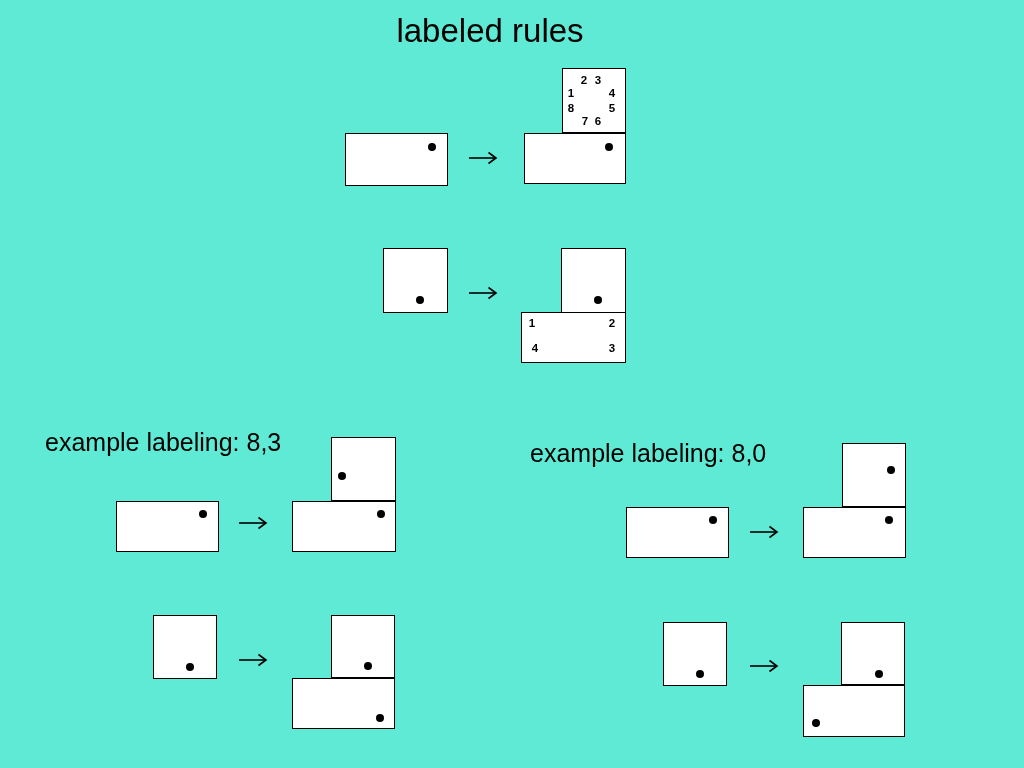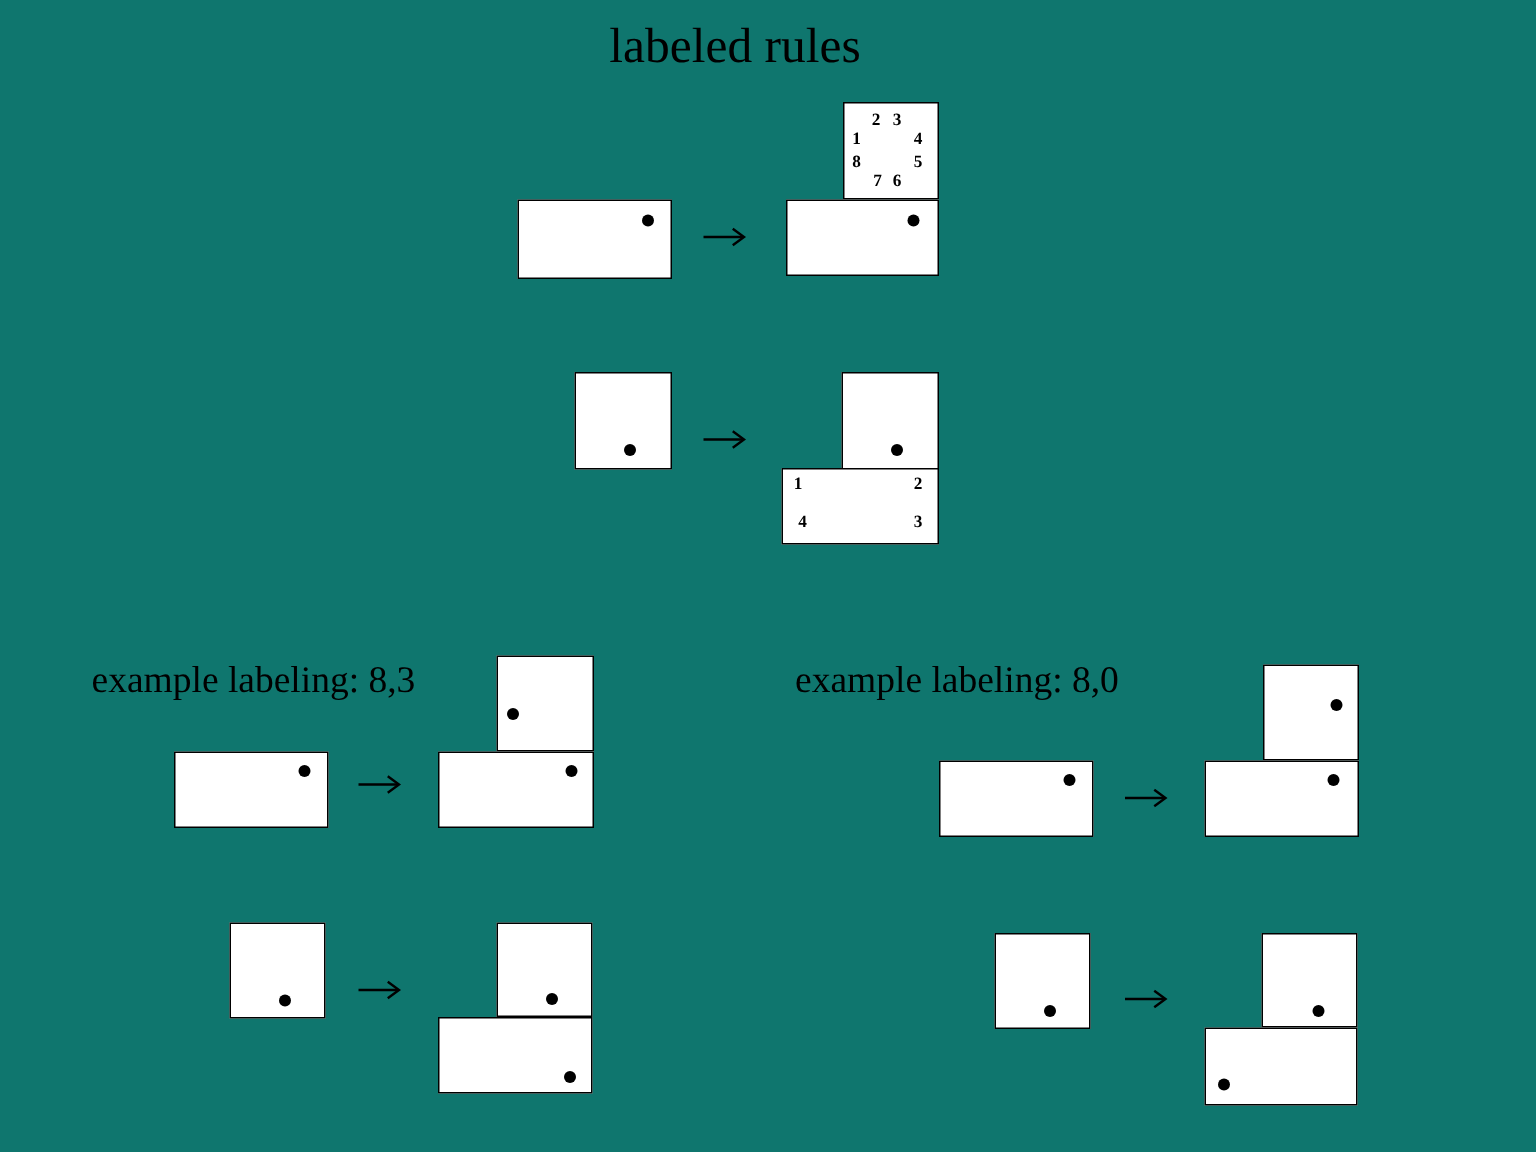--- a/index.html
+++ b/index.html
@@ -4,23 +4,23 @@
 <style>
   html, body {
     margin: 0;
     padding: 0;
     background: #ffffff;
   }
   #canvas {
     position: relative;
     width: 1024px;
     height: 768px;
-    background: #0f766e;
+    background: #5eead4;
     overflow: hidden;
-    font-family: Liberation Serif, serif;
+    font-family: Liberation Sans, sans-serif;
     color: #000000;
   }
   .title {
     position: absolute;
     left: 0;
     top: 13px;
     width: 980px;
     text-align: center;
     font-size: 33px;
     line-height: 1.1;
@@ -101,21 +101,21 @@
     <div class="dot" style="left:594px; top:296px;"></div>
 
     <div class="box" style="left:521px; top:312px; width:105px; height:51px;"></div>
     <span class="digit" style="left:532px; top:324px;">1</span>
     <span class="digit" style="left:612px; top:324px;">2</span>
     <span class="digit" style="left:535px; top:349px;">4</span>
     <span class="digit" style="left:612px; top:349px;">3</span>
   </div>
 
   <div>
-    <div class="example-label" style="left:45px; top:440px;margin-left:16px;">example labeling: 8,3</div>
+    <div class="example-label" style="left:45px; top:429px;">example labeling: 8,3</div>
 
     <div class="box" style="left:116px; top:501px; width:103px; height:51px;"></div>
     <div class="dot" style="left:199px; top:510px;"></div>
     <svg class="arrow" style="left:238px; top:515px;" width="32" height="16" viewBox="0 0 32 16">
       <line x1="1" y1="8" x2="27" y2="8" stroke="#000" stroke-width="1.6"></line>
       <path d="M20.5 2.5 L28 8 L20.5 13.5" fill="none" stroke="#000" stroke-width="1.6"></path>
     </svg>
     <div class="box" style="left:331px; top:437px; width:65px; height:64px;"></div>
     <div class="dot" style="left:338px; top:472px;"></div>
     <div class="box" style="left:292px; top:501px; width:104px; height:51px;"></div>

